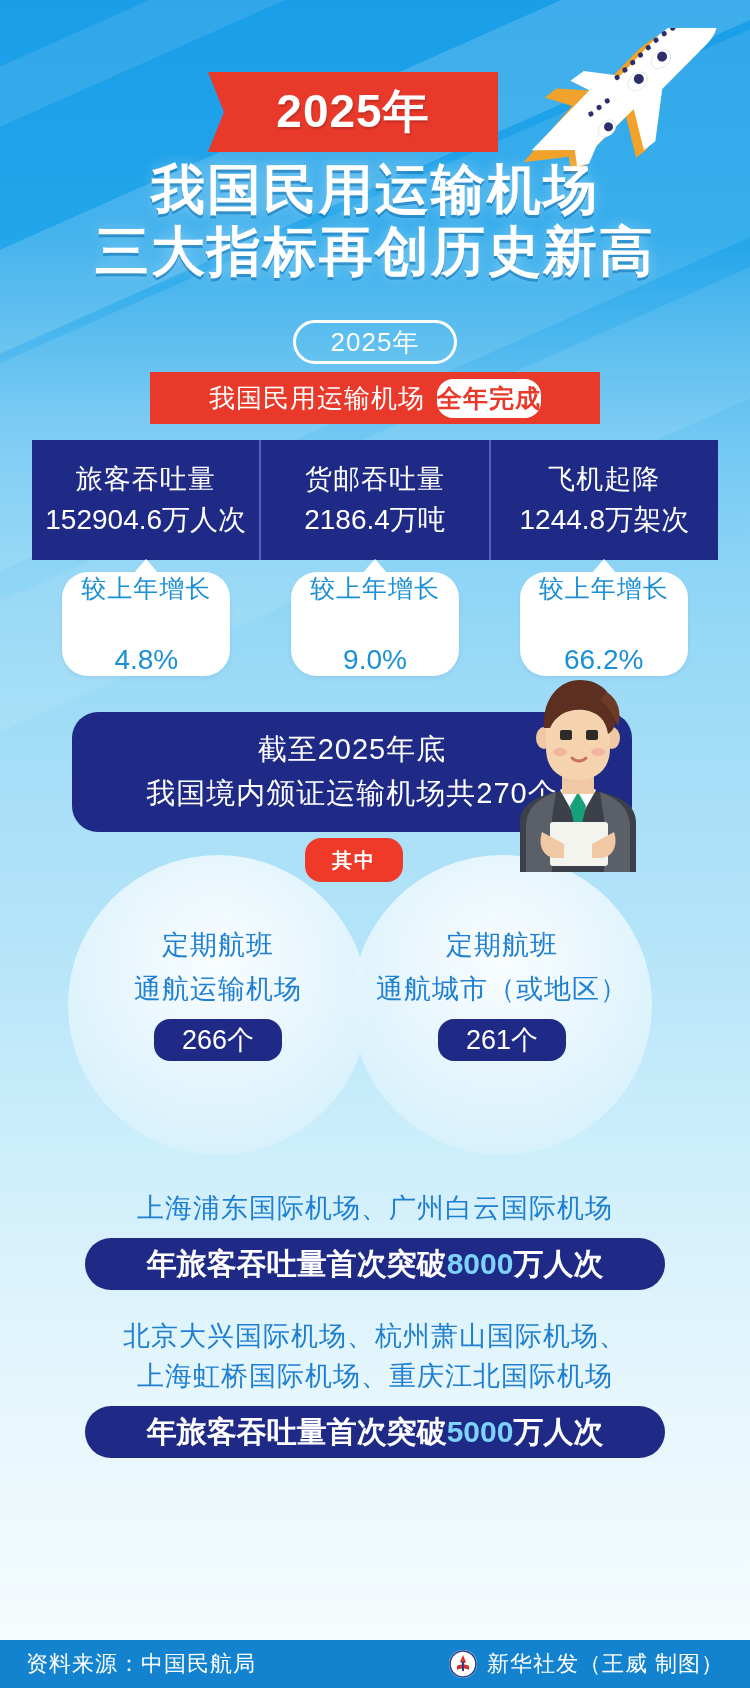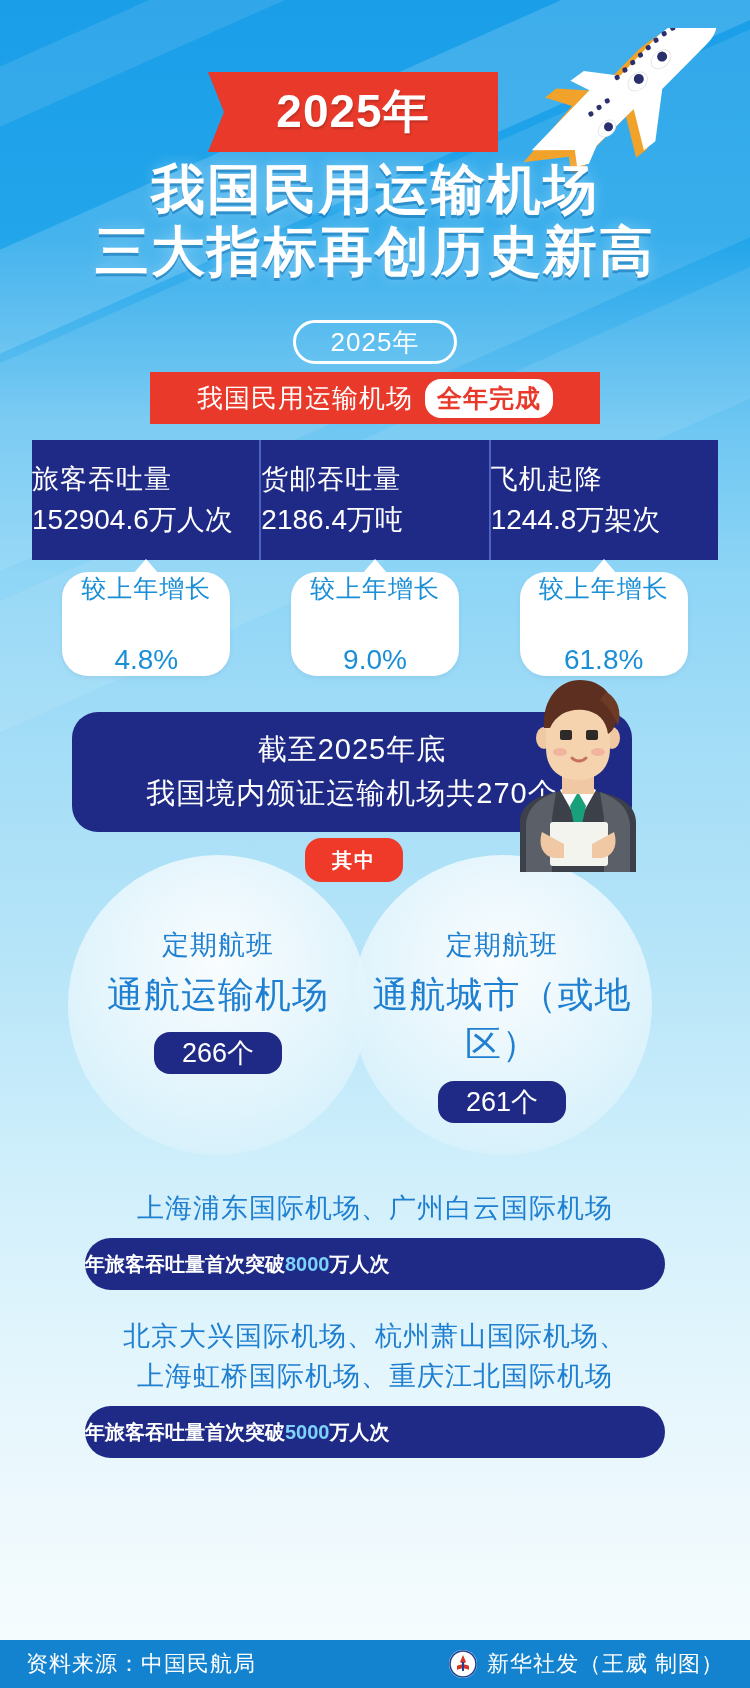--- a/index.html
+++ b/index.html
@@ -58,32 +58,32 @@
     display:flex;align-items:center;justify-content:center;
     color:#ffffff;font-size:26px;letter-spacing:1px;
   }
 
   .redbar{
     position:absolute;left:150px;top:372px;width:450px;height:52px;
     background:#e8392a;display:flex;align-items:center;justify-content:center;gap:12px;
   }
   .redbar .rb-text{color:#ffffff;font-size:26px;letter-spacing:1px;}
   .redbar .rb-pill{
-    background:#ffffff;border-radius:16px;padding:3px 12px;
+    background:#ffffff;border-radius:16px;padding:3px 0;
     color:#e8392a;font-size:25px;font-weight:bold;letter-spacing:1px;
   }
 
   
   .statsbar{
     position:absolute;left:32px;top:440px;width:686px;height:120px;
     display:flex;
   }
   .statcell{
     flex:1;background:#1f2a86;color:#ffffff;
-    display:flex;flex-direction:column;justify-content:center;
+    display:flex;flex-direction:column;align-items:center;justify-content:center;
     border-right:2px solid #4f63c0;box-sizing:border-box;
   }
   .statcell:last-child{border-right:none;}
   .statcell .lbl{font-size:27px;letter-spacing:1px;margin-bottom:4px;}
   .statcell .val{font-size:28px;letter-spacing:0px;}
 
   .bubbles{position:absolute;left:32px;top:572px;width:686px;height:108px;display:flex;}
   .bubwrap{flex:1;display:flex;justify-content:center;position:relative;}
   .bubble{
     width:168px;height:104px;background:#ffffff;border-radius:26px;
@@ -124,37 +124,37 @@
     position:absolute;width:300px;height:300px;border-radius:50%;
     background:radial-gradient(circle at 50% 35%, #ffffff 0%, #eaf7fd 45%, #cdeefb 100%);
     opacity:0.92;
   }
   .circ.left{left:68px;top:0;}
   .circ.right{left:352px;top:0;}
   .ctext{position:absolute;top:72px;width:300px;text-align:center;color:#1f7fd0;}
   .ctext.left{left:68px;}
   .ctext.right{left:352px;}
   .ctext .t1{font-size:27px;letter-spacing:1px;}
-  .ctext .t2{font-size:36px;letter-spacing:1px;margin-top:8px;}
+  .ctext .t2{font-size:27px;letter-spacing:1px;margin-top:8px;}
   .cbadge{
     margin:12px auto 0;width:128px;height:42px;background:#1f2a86;border-radius:16px;
     color:#ffffff;font-size:27px;display:flex;align-items:center;justify-content:center;
   }
 
   
   .list-block{position:absolute;left:0;width:750px;text-align:center;}
   .lb1{top:1188px;}
   .lb2{top:1316px;}
   .list-block .names{
     color:#1f7fd0;font-size:27px;line-height:40px;letter-spacing:1px;
   }
   .navypill{
     margin:10px auto 0;width:580px;height:52px;background:#1f2a86;border-radius:26px;
-    display:flex;align-items:center;
-    color:#ffffff;font-size:20px;font-weight:bold;letter-spacing:0px;
+    display:flex;align-items:center;justify-content:center;
+    color:#ffffff;font-size:30px;font-weight:bold;letter-spacing:0px;
   }
   .navypill .hi{color:#7dd3fc;font-weight:bold;}
 
   
   .footer{
     position:absolute;left:0;top:1640px;width:750px;height:48px;background:#1383d0;
     display:flex;align-items:center;justify-content:space-between;
     padding:12px 26px;box-sizing:border-box;
   }
   .footer .src{color:#ffffff;font-size:22px;letter-spacing:1px;}
@@ -241,21 +241,21 @@
     </div>
     <div class="bubwrap">
       <div class="bubble">
         <div class="b1">较上年增长</div>
         <div class="b2">9.0%</div>
       </div>
     </div>
     <div class="bubwrap">
       <div class="bubble">
         <div class="b1">较上年增长</div>
-        <div class="b2">61.8%</div>
+        <div class="b2">66.2%</div>
       </div>
     </div>
   </div>
 
   <div class="callout">
     <div class="c1">截至2025年底</div>
     <div class="c2">我国境内颁证运输机场共270个</div>
   </div>
 
   <svg class="man" viewBox="0 0 160 200">

